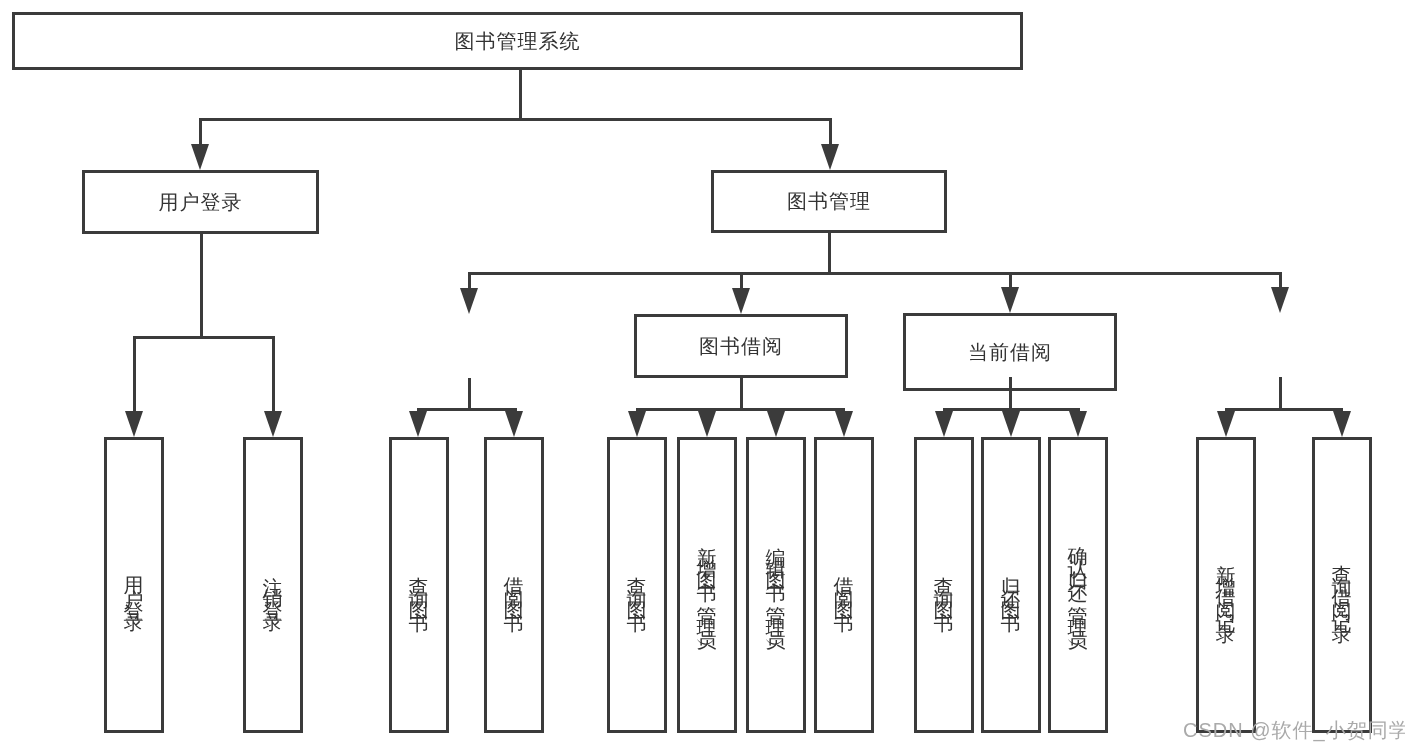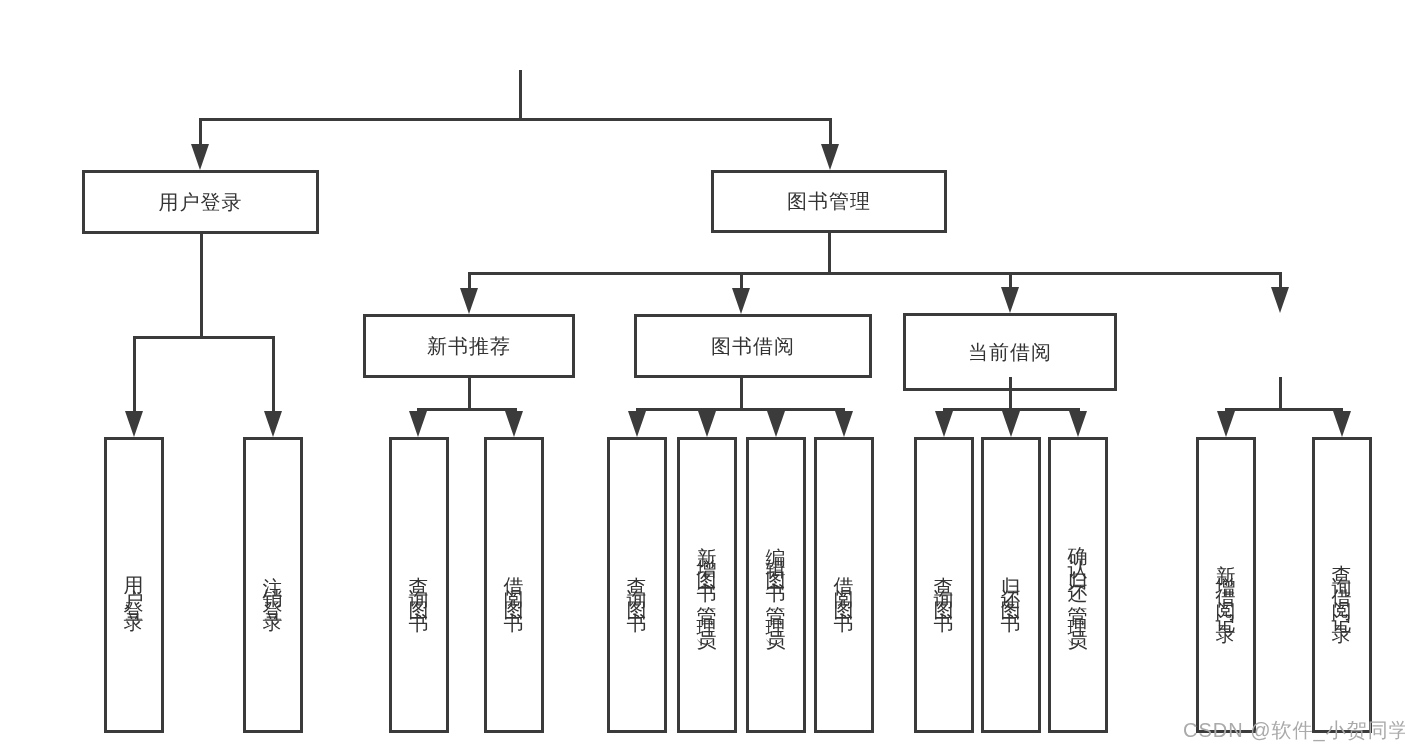--- a/index.html
+++ b/index.html
@@ -25,20 +25,23 @@
   .watermark {
     position:absolute; left:1183px; top:717px; font-size:20px;
     color:#aaaaaa; letter-spacing:1px; white-space:nowrap;
   }
 </style>
 </head>
 <body>
 
 <div id="stage">
 
+  <div class="box" style="left:12px; top:12px; width:1011px; height:58px;">
+    <span>图书管理系统</span>
+  </div>
 
   <div class="ln" style="left:519px; top:70px;  width:3px;   height:48px;"></div>
   <div class="ln" style="left:199px; top:118px; width:632px; height:3px;"></div>
   <div class="ln" style="left:199px; top:118px; width:3px;   height:28px;"></div>
   <div class="ln" style="left:829px; top:118px; width:3px;   height:28px;"></div>
   <div class="arr" style="left:191px; top:144px;"></div>
   <div class="arr" style="left:821px; top:144px;"></div>
 
   <div class="box" style="left:82px; top:170px; width:237px; height:64px;">
     <span>用户登录</span>
@@ -58,24 +61,21 @@
   <div class="ln" style="left:468px; top:272px; width:814px; height:3px;"></div>
   <div class="ln" style="left:468px;  top:272px; width:3px; height:17px;"></div>
   <div class="ln" style="left:740px;  top:272px; width:3px; height:17px;"></div>
   <div class="ln" style="left:1009px; top:272px; width:3px; height:17px;"></div>
   <div class="ln" style="left:1279px; top:272px; width:3px; height:17px;"></div>
   <div class="arr" style="left:460px;  top:288px;"></div>
   <div class="arr" style="left:732px;  top:288px;"></div>
   <div class="arr" style="left:1001px; top:287px;"></div>
   <div class="arr" style="left:1271px; top:287px;"></div>
 
-  <div class="box" style="left:363px; top:314px; width:212px; height:64px;">
-    <span>新书推荐</span>
-  </div>
-  <div class="box" style="left:634px; top:314px; width:238px; height:64px;align-items:center;">
+  <div class="box" style="left:634px; top:314px; width:214px; height:64px;align-items:center;">
     <span>图书借阅</span>
   </div>
   <div class="box" style="left:903px; top:313px; width:214px; height:78px;">
     <span>当前借阅</span>
   </div>
 
   <div class="ln" style="left:468px;  top:378px; width:3px; height:30px;"></div>
   <div class="ln" style="left:740px;  top:378px; width:3px; height:30px;"></div>
   <div class="ln" style="left:1009px; top:377px; width:3px; height:31px;"></div>
   <div class="ln" style="left:1279px; top:377px; width:3px; height:31px;"></div>

